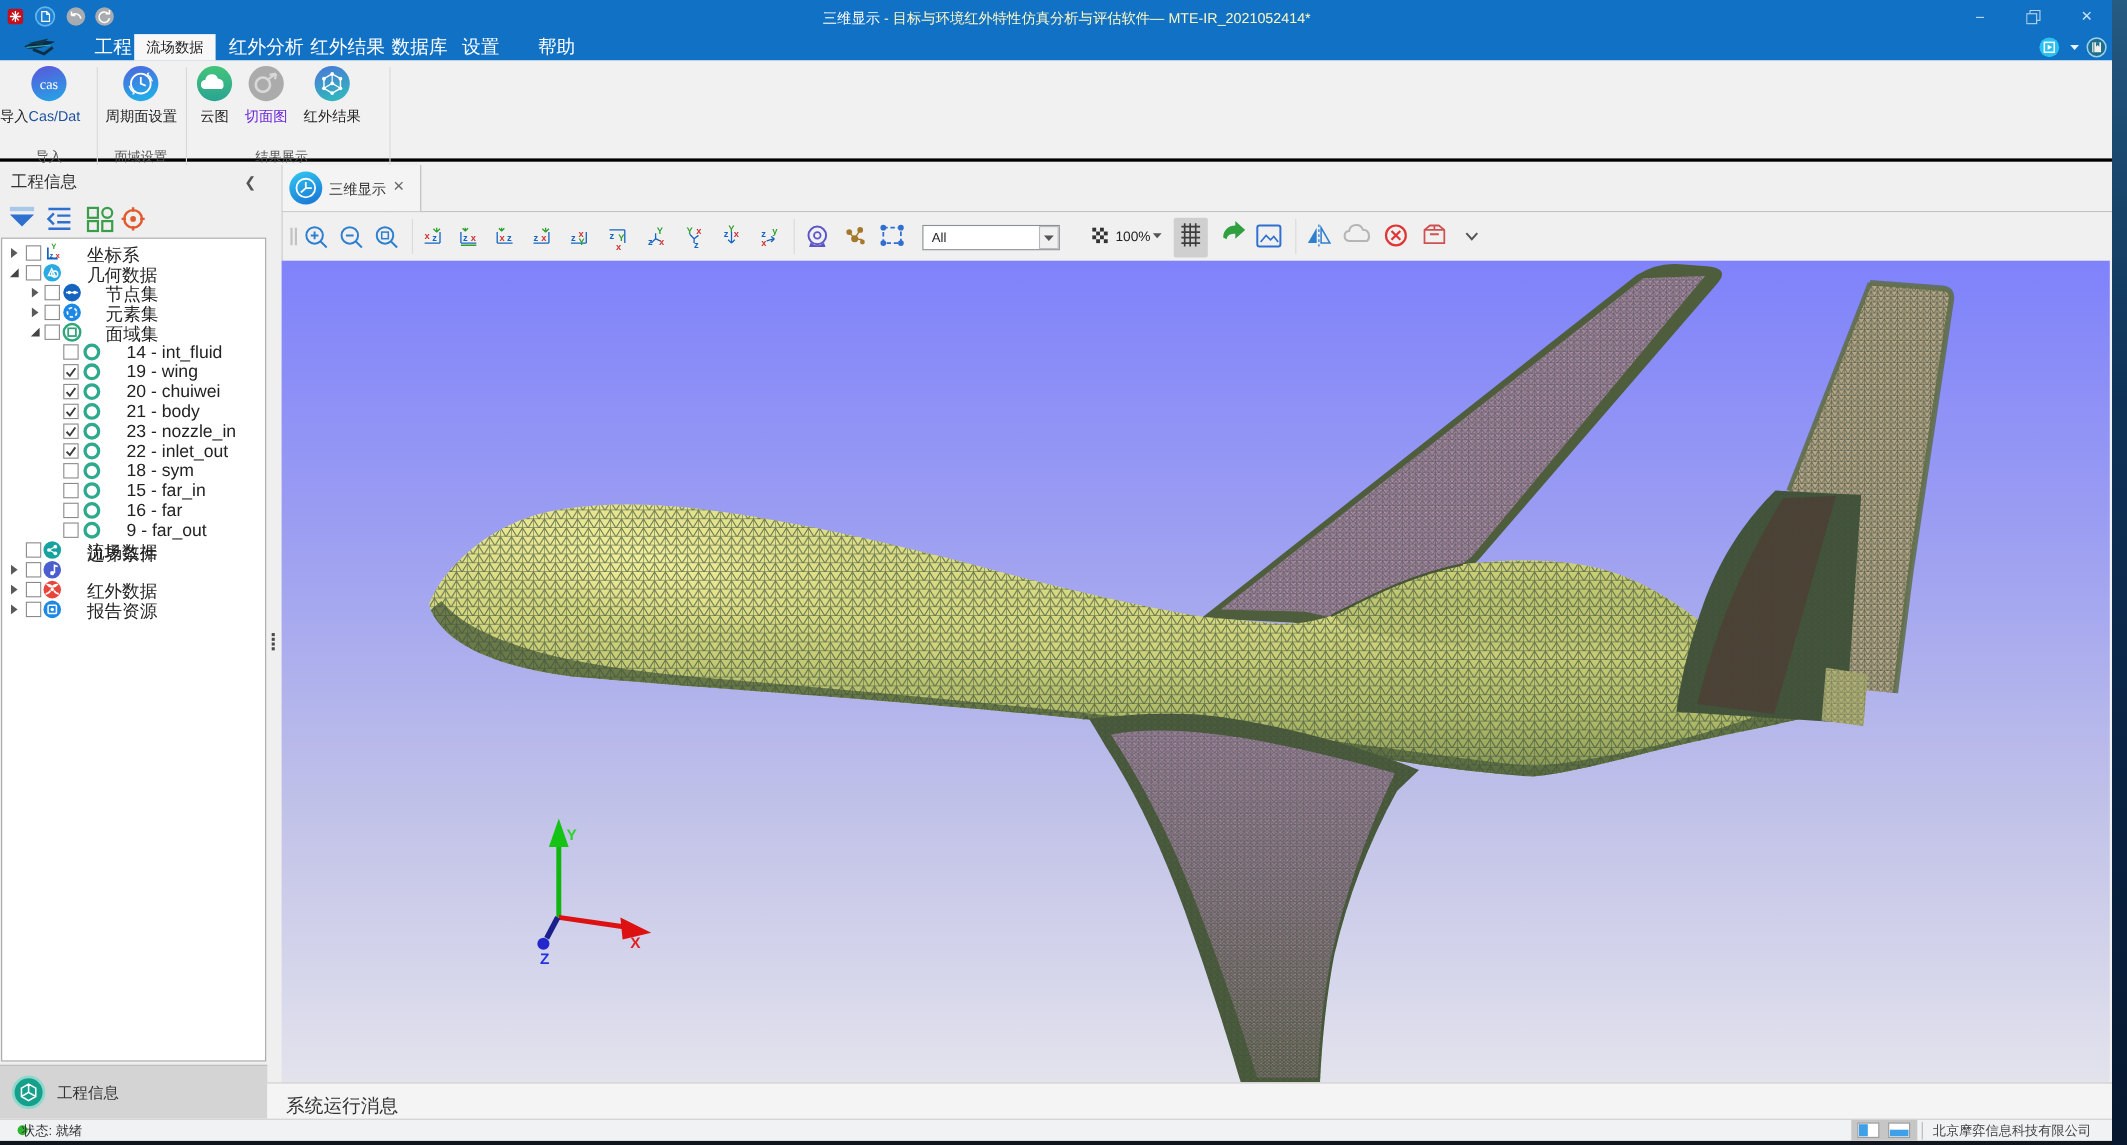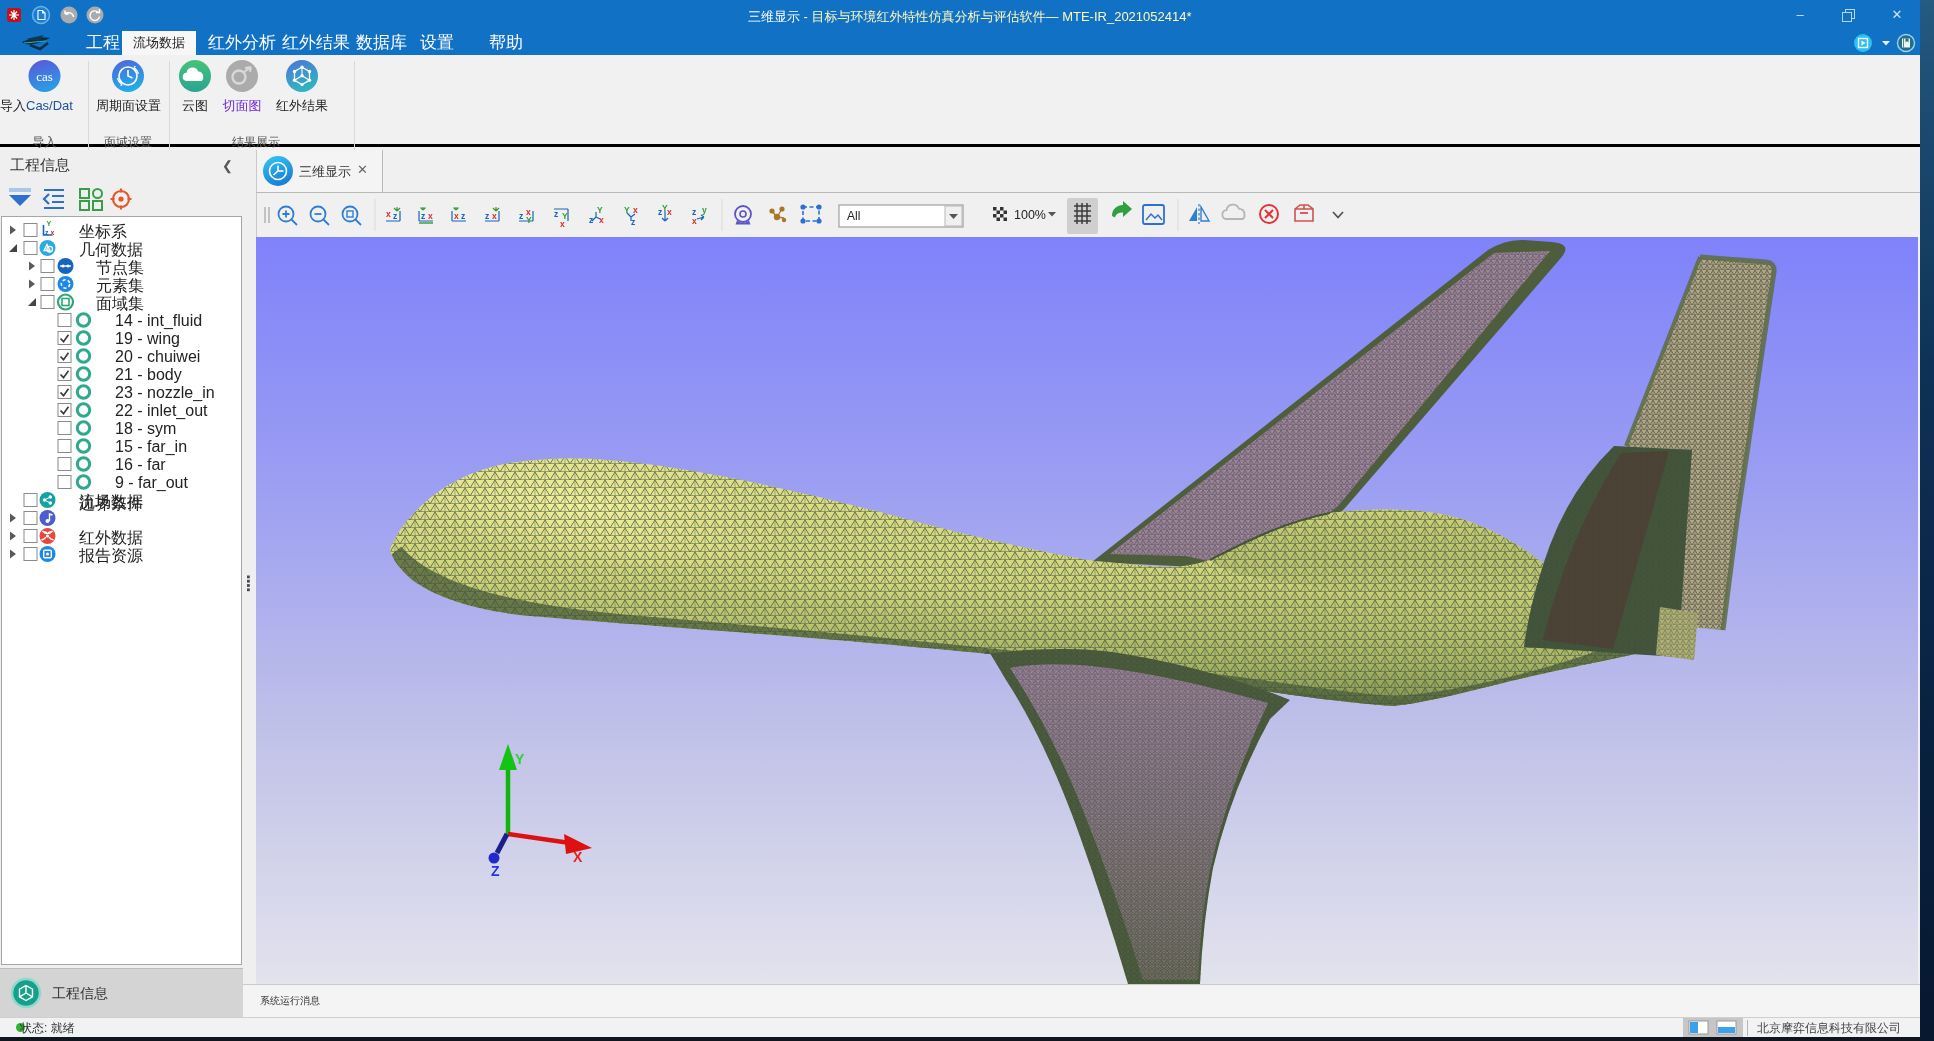--- a/index.html
+++ b/index.html
@@ -519,21 +519,21 @@
 <text x="491" y="876" font-size="14" font-weight="bold" fill="#2233e0" font-family="Liberation Sans">Z</text>
 </svg>
 </div>
 <svg class="abs" style="left:246px;top:575px" width="6" height="18">
     <rect x="1" y="0.5" width="2.8" height="2.8" fill="#4a4a4a"></rect>
     <rect x="1" y="4.8" width="2.8" height="2.8" fill="#4a4a4a"></rect>
     <rect x="1" y="9.1" width="2.8" height="2.8" fill="#4a4a4a"></rect>
     <rect x="1" y="13.4" width="2.8" height="2.8" fill="#4a4a4a"></rect>
   </svg>
 <div class="abs" id="msgbar">
-    <div style="position:absolute;left:17px;top:9px;font-size:10px;color:#333">系统运行消息</div>
+    <div style="position:absolute;left:17px;top:9px;font-size:17px;color:#333">系统运行消息</div>
   </div>
 <div class="abs" id="statusbar">
   <div style="position:absolute;left:16px;top:5px;width:9px;height:9px;border-radius:50%;background:#2eb52e"></div>
   <div style="position:absolute;left:20px;top:2px">状态: 就绪</div>
   <div style="position:absolute;left:1683px;top:0px;width:60px;height:19px;background:#c6c6c6"></div>
   <svg width="70" height="19" style="position:absolute;left:1683px;top:0">
       <rect x="6" y="3" width="19" height="13" fill="#fff" stroke="#9a9a9a"></rect>
       <rect x="7" y="4" width="8" height="11" fill="#3da0e8"></rect>
       <rect x="34" y="3" width="19" height="13" fill="#fff" stroke="#9a9a9a"></rect>
       <rect x="35" y="9" width="17" height="6" fill="#3da0e8"></rect>

